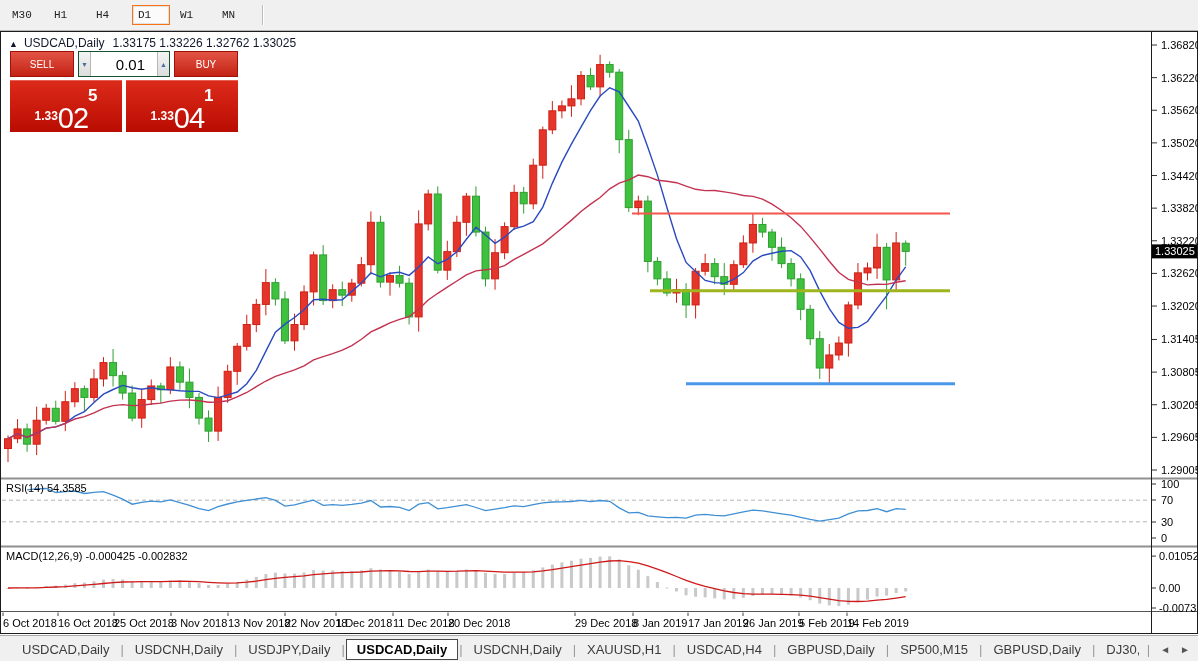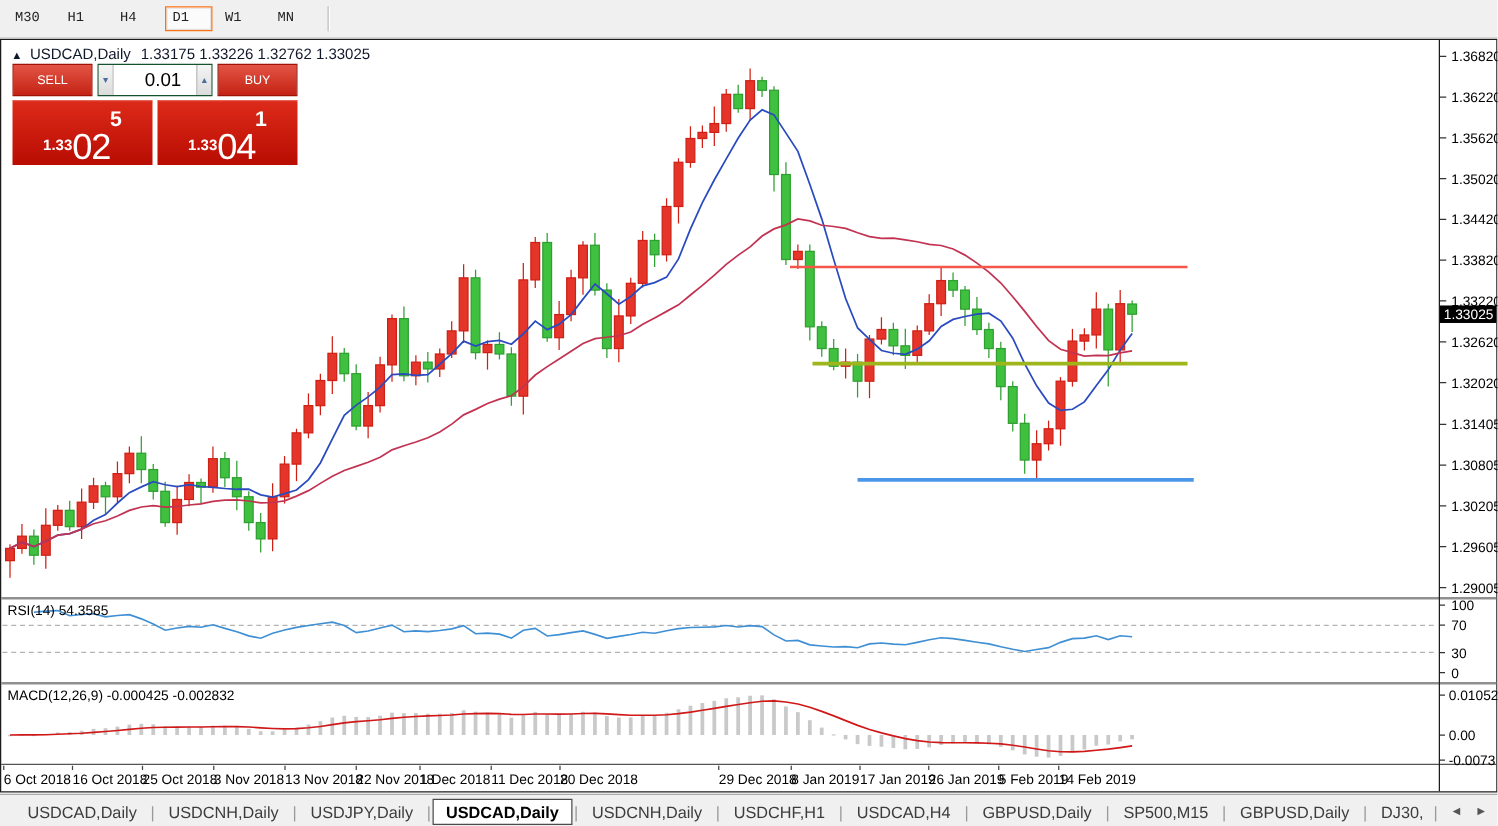--- a/index.html
+++ b/index.html
@@ -511,21 +511,21 @@
       <div class="tab">USDCAD,Daily</div>
       <span class="tab-sep">|</span>
       <div class="tab">USDCNH,Daily</div>
       <span class="tab-sep">|</span>
       <div class="tab">USDJPY,Daily</div>
       <span class="tab-sep">|</span>
       <div class="tab active">USDCAD,Daily</div>
       <span class="tab-sep">|</span>
       <div class="tab">USDCNH,Daily</div>
       <span class="tab-sep">|</span>
-      <div class="tab">USDCHF,H1</div>
+      <div class="tab">XAUUSD,H1</div>
       <span class="tab-sep">|</span>
       <div class="tab">USDCAD,H4</div>
       <span class="tab-sep">|</span>
       <div class="tab">GBPUSD,Daily</div>
       <span class="tab-sep">|</span>
       <div class="tab">SP500,M15</div>
       <span class="tab-sep">|</span>
       <div class="tab">GBPUSD,Daily</div>
       <span class="tab-sep">|</span>
       <div class="tab">DJ30,H4</div>

